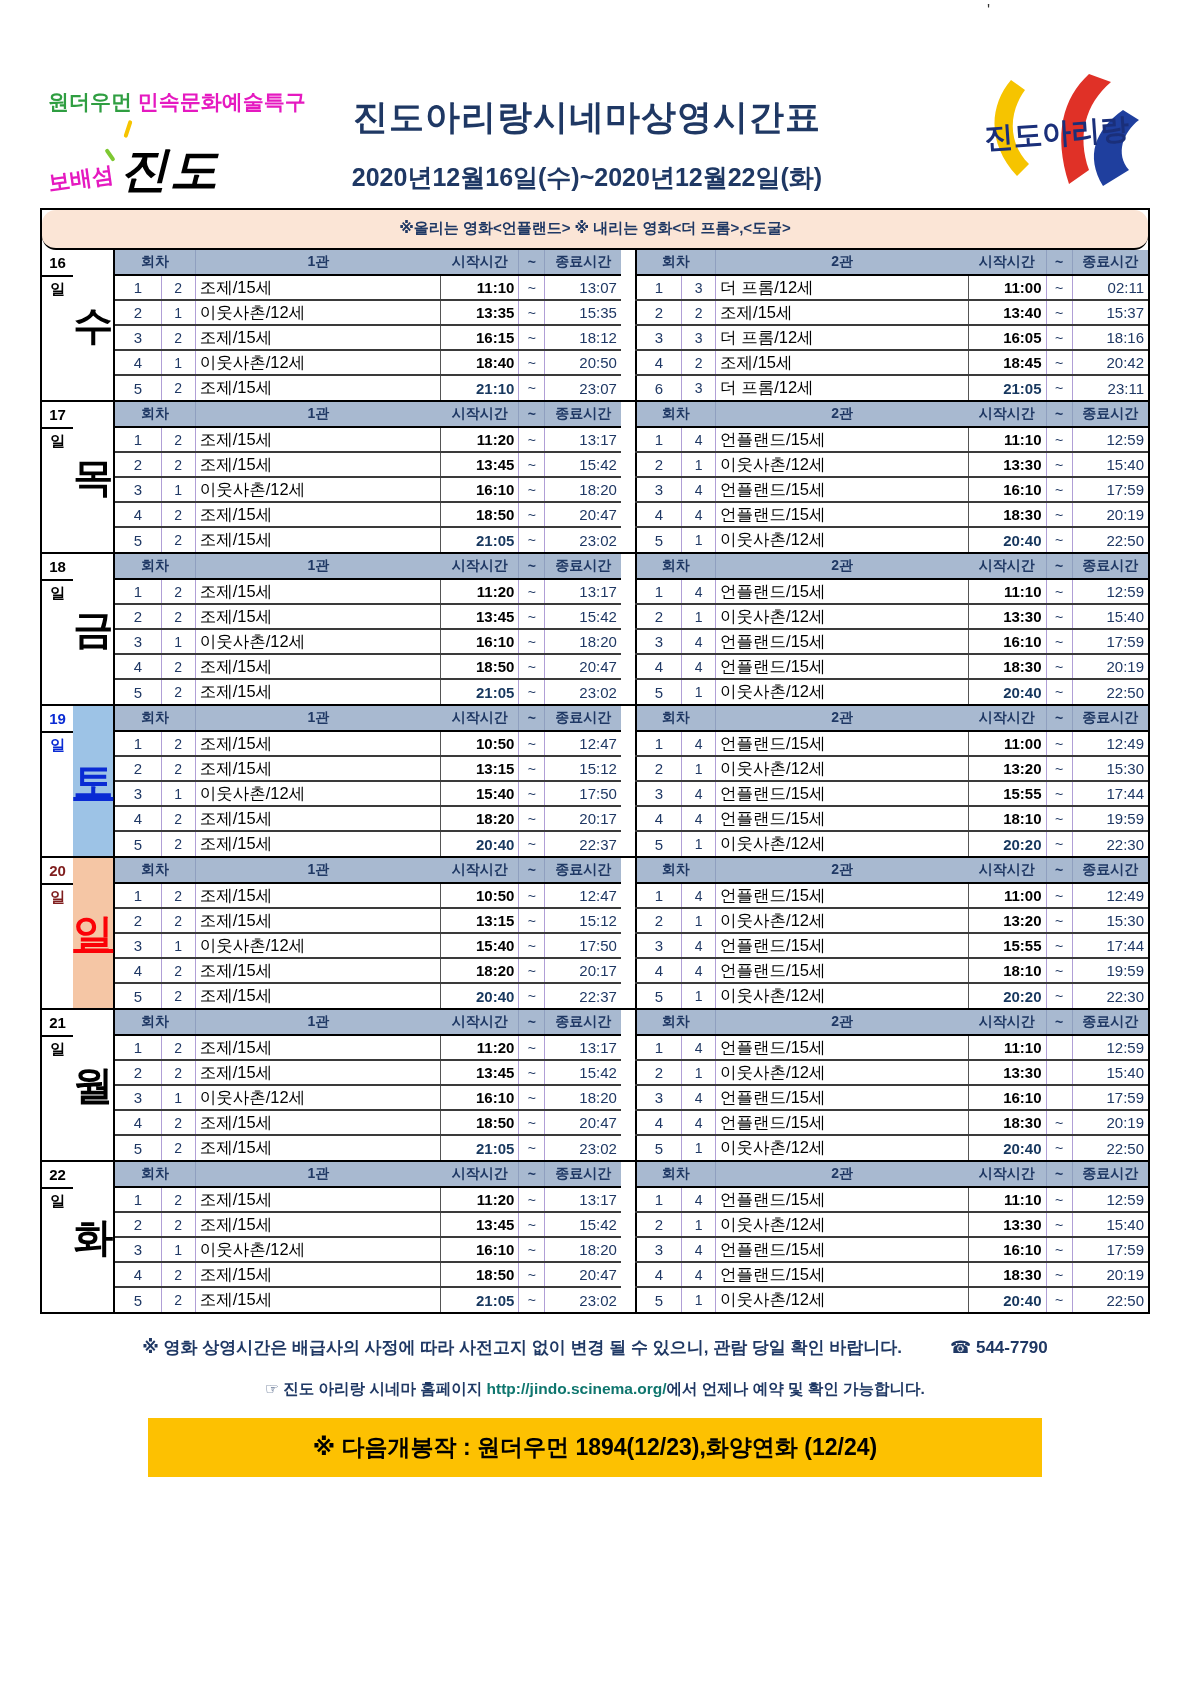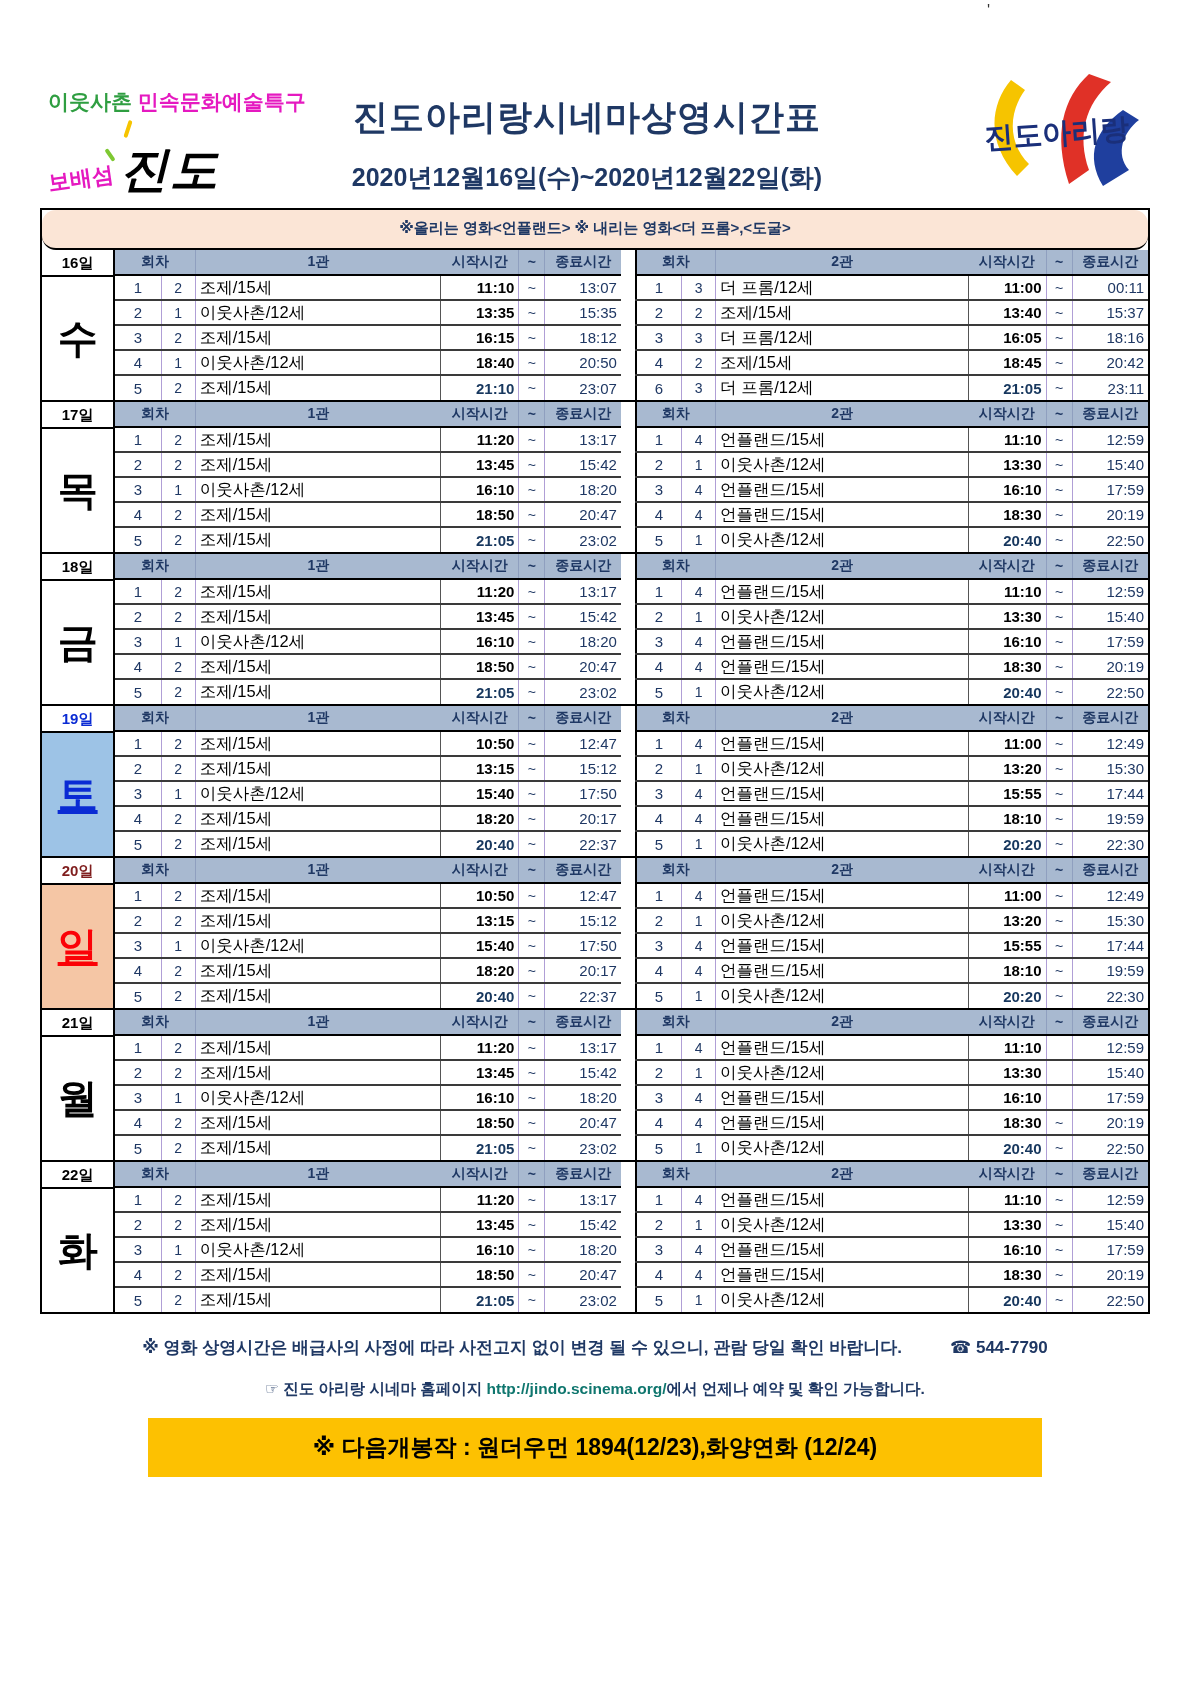--- a/index.html
+++ b/index.html
@@ -27,21 +27,21 @@
   .logo-right { position:absolute; right:48px; top:72px; }
   .tick { position:absolute; right:200px; top:2px; font-size:16px; color:#333; }
   
   .board { width:1110px; margin:0 auto; border:2px solid #000; background:#fff; }
   .notice-bar {
     background:#fbe5d6; border-bottom:2px solid #000;
     text-align:center; padding:9px 0 10px; font-size:15px; font-weight:bold; color:#1f3864;border-radius:14px;
   }
   .day-block { display:flex; border-top:2px solid #000; }
   .day-block:first-of-type { border-top:none; }
-  .day-col { width:75px; display:flex; flex-direction:column; border-right:2px solid #000; }
+  .day-col { width:75px; display:flex; flex-direction:row; border-right:2px solid #000; }
   .date-cell {
     height:27px; line-height:26px; text-align:center;
     font-size:15px; font-weight:bold; border-bottom:2px solid #000; background:#fff;
   }
   .day-cell { flex:1; display:flex; align-items:center; justify-content:center;
     font-size:40px; font-weight:900; background:#fff; }
   .day-block.sat .date-cell { color:#0a2bd4; }
   .day-block.sat .day-cell { background:#9dc3e6; color:#0a2bd4; text-decoration:underline; }
   .day-block.sun .date-cell { color:#7f1d1d; }
   .day-block.sun .day-cell { background:#f5c6a5; color:#fb0207; text-decoration:underline; }
@@ -81,21 +81,21 @@
     text-align:center; padding:14px 0; font-size:23px; font-weight:900; color:#000;
   }
 </style>
 </head>
 <body>
 
 <div class="page-header">
   <span class="tick">'</span>
   <div class="logo-left">
     <div class="l1">
-      <span class="green">이웃사촌</span><span class="magenta"> 민속문화예술특구</span>
+      <span class="green">원더우먼</span><span class="magenta"> 민속문화예술특구</span>
     </div>
     <span class="spark y"></span>
     <span class="spark g"></span>
     <div class="l2">
       <span class="script">보배섬</span><span class="big">진도</span>
     </div>
   </div>
   <div class="title-wrap">
     <div class="main-title">진도아리랑시네마상영시간표</div>
     <div class="date-range">2020년12월16일(수)~2020년12월22일(화)</div>
@@ -202,21 +202,21 @@
         <th class="h-end">종료시간</th>
       </tr>
           </thead>
       <tbody>
   <tr class="show-row">
     <td class="c-no">1</td>
     <td class="c-sub">3</td>
     <td class="c-title">더 프롬/12세</td>
     <td class="c-start">11:00</td>
     <td class="c-tilde">~</td>
-    <td class="c-end">00:11</td>
+    <td class="c-end">02:11</td>
   </tr>
 
   <tr class="show-row">
     <td class="c-no">2</td>
     <td class="c-sub">2</td>
     <td class="c-title">조제/15세</td>
     <td class="c-start">13:40</td>
     <td class="c-tilde">~</td>
     <td class="c-end">15:37</td>
   </tr>

